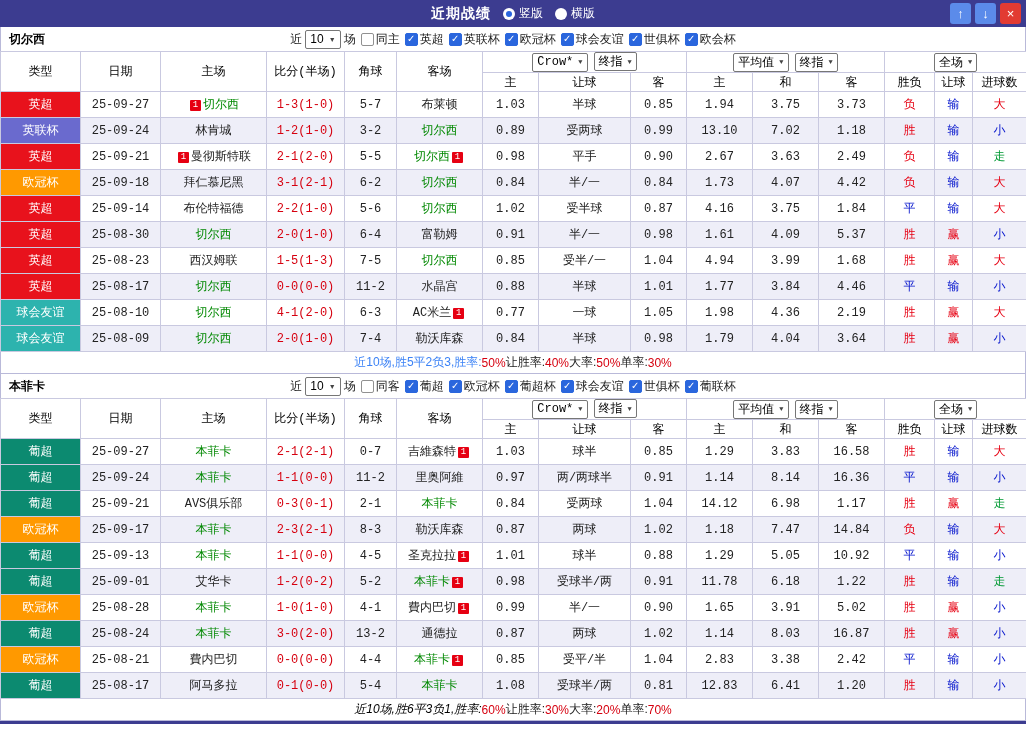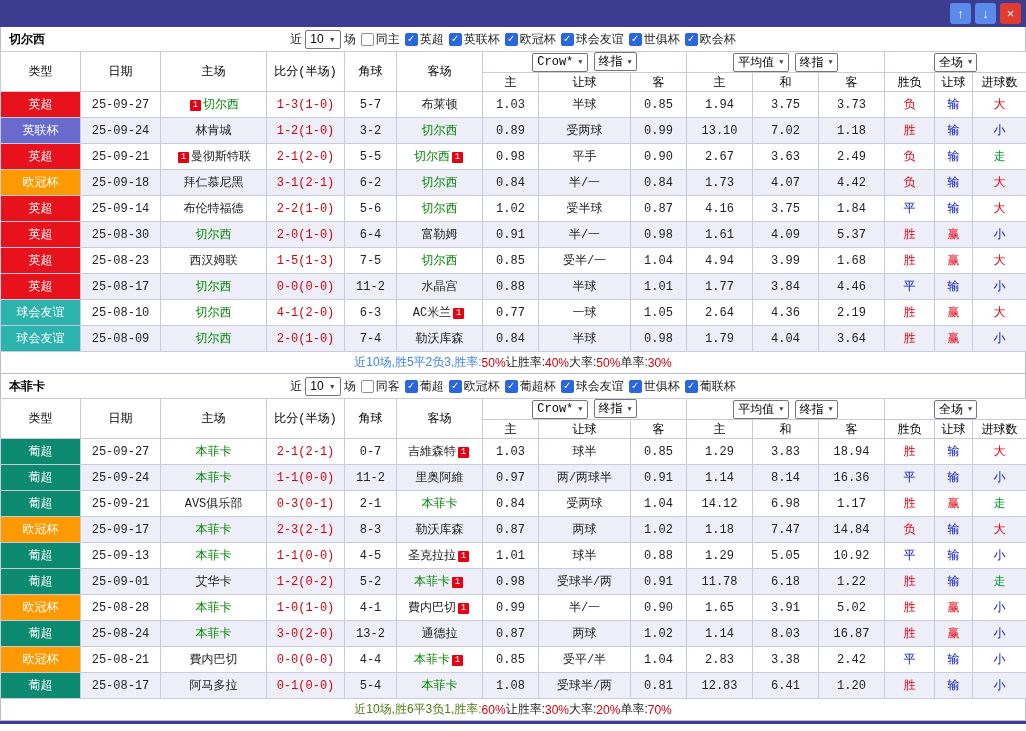--- a/index.html
+++ b/index.html
@@ -39,20 +39,31 @@
   .score{color:#d6000f;}
   .redcard{display:inline-block;min-width:11px;height:11px;background:#e60012;color:#fff;font-size:9px;line-height:11px;border-radius:1px;margin:0 2px;vertical-align:1px;padding:0 1px;}
 
   .summary{height:22px;display:flex;align-items:center;justify-content:center;border-left:1px solid #b9b9d9;border-right:1px solid #b9b9d9;border-bottom:1px solid #b9b9d9;background:#fff;}
   .bottom-edge{height:3px;background:#3c3c90;}
 </style>
 </head>
 <body>
 
 <div class="topbar">
+  <div class="topbar-center">
+    <span class="title">近期战绩</span>
+    <label class="radio">
+      <span class="rdot sel"></span>
+      <span>竖版</span>
+    </label>
+    <label class="radio">
+      <span class="rdot"></span>
+      <span>横版</span>
+    </label>
+  </div>
   <div class="topbar-buttons">
     <button class="tb-btn blue">
         <span>↑</span>
       </button>
     <button class="tb-btn blue">
         <span>↓</span>
       </button>
     <button class="tb-btn red">
         <span>×</span>
       </button>
@@ -296,21 +307,21 @@
         <tr>
           <td class="league-cell" style="background: rgb(45, 179, 174);">球会友谊</td>
           <td>25-08-10</td>
           <td><span style="color: rgb(0, 136, 0);">切尔西</span></td>
           <td class="score">4-1(2-0)</td>
           <td>6-3</td>
           <td><span>AC米兰</span><span class="redcard">1</span></td>
           <td>0.77</td>
           <td>一球</td>
           <td>1.05</td>
-          <td>2.64</td>
+          <td>1.98</td>
           <td>4.36</td>
           <td>2.19</td>
           <td style="color: rgb(230, 0, 18);">胜</td>
           <td style="color: rgb(230, 0, 18);">赢</td>
           <td style="color: rgb(230, 0, 18);">大</td>
         </tr>
         <tr>
           <td class="league-cell" style="background: rgb(45, 179, 174);">球会友谊</td>
           <td>25-08-09</td>
           <td><span style="color: rgb(0, 136, 0);">切尔西</span></td>
@@ -441,21 +452,21 @@
           <td>25-09-27</td>
           <td><span style="color: rgb(0, 136, 0);">本菲卡</span></td>
           <td class="score">2-1(2-1)</td>
           <td>0-7</td>
           <td><span>吉維森特</span><span class="redcard">1</span></td>
           <td>1.03</td>
           <td>球半</td>
           <td>0.85</td>
           <td>1.29</td>
           <td>3.83</td>
-          <td>18.94</td>
+          <td>16.58</td>
           <td style="color: rgb(230, 0, 18);">胜</td>
           <td style="color: rgb(0, 17, 204);">输</td>
           <td style="color: rgb(230, 0, 18);">大</td>
         </tr>
         <tr>
           <td class="league-cell" style="background: rgb(12, 138, 112);">葡超</td>
           <td>25-09-24</td>
           <td><span style="color: rgb(0, 136, 0);">本菲卡</span></td>
           <td class="score">1-1(0-0)</td>
           <td>11-2</td>
@@ -602,21 +613,21 @@
           <td>12.83</td>
           <td>6.41</td>
           <td>1.20</td>
           <td style="color: rgb(230, 0, 18);">胜</td>
           <td style="color: rgb(0, 17, 204);">输</td>
           <td style="color: rgb(0, 17, 204);">小</td>
         </tr>
       </tbody>
     </table>
     <div class="summary">
-      <span style="color: #4d7c0f;">近10场,胜6平3负1,胜率:</span>
+      <span style="color: #000000; font-style: italic;">近10场,胜6平3负1,胜率:</span>
       <span style="color: rgb(214, 0, 15);">60%</span>
       <span style="color: rgb(34, 34, 34);"> 让胜率:</span>
       <span style="color: rgb(214, 0, 15);">30%</span>
       <span style="color: rgb(34, 34, 34);"> 大率:</span>
       <span style="color: rgb(214, 0, 15);">20%</span>
       <span style="color: rgb(34, 34, 34);"> 单率:</span>
       <span style="color: rgb(214, 0, 15);">70%</span>
     </div>
   </div>
 <div class="bottom-edge"></div>

